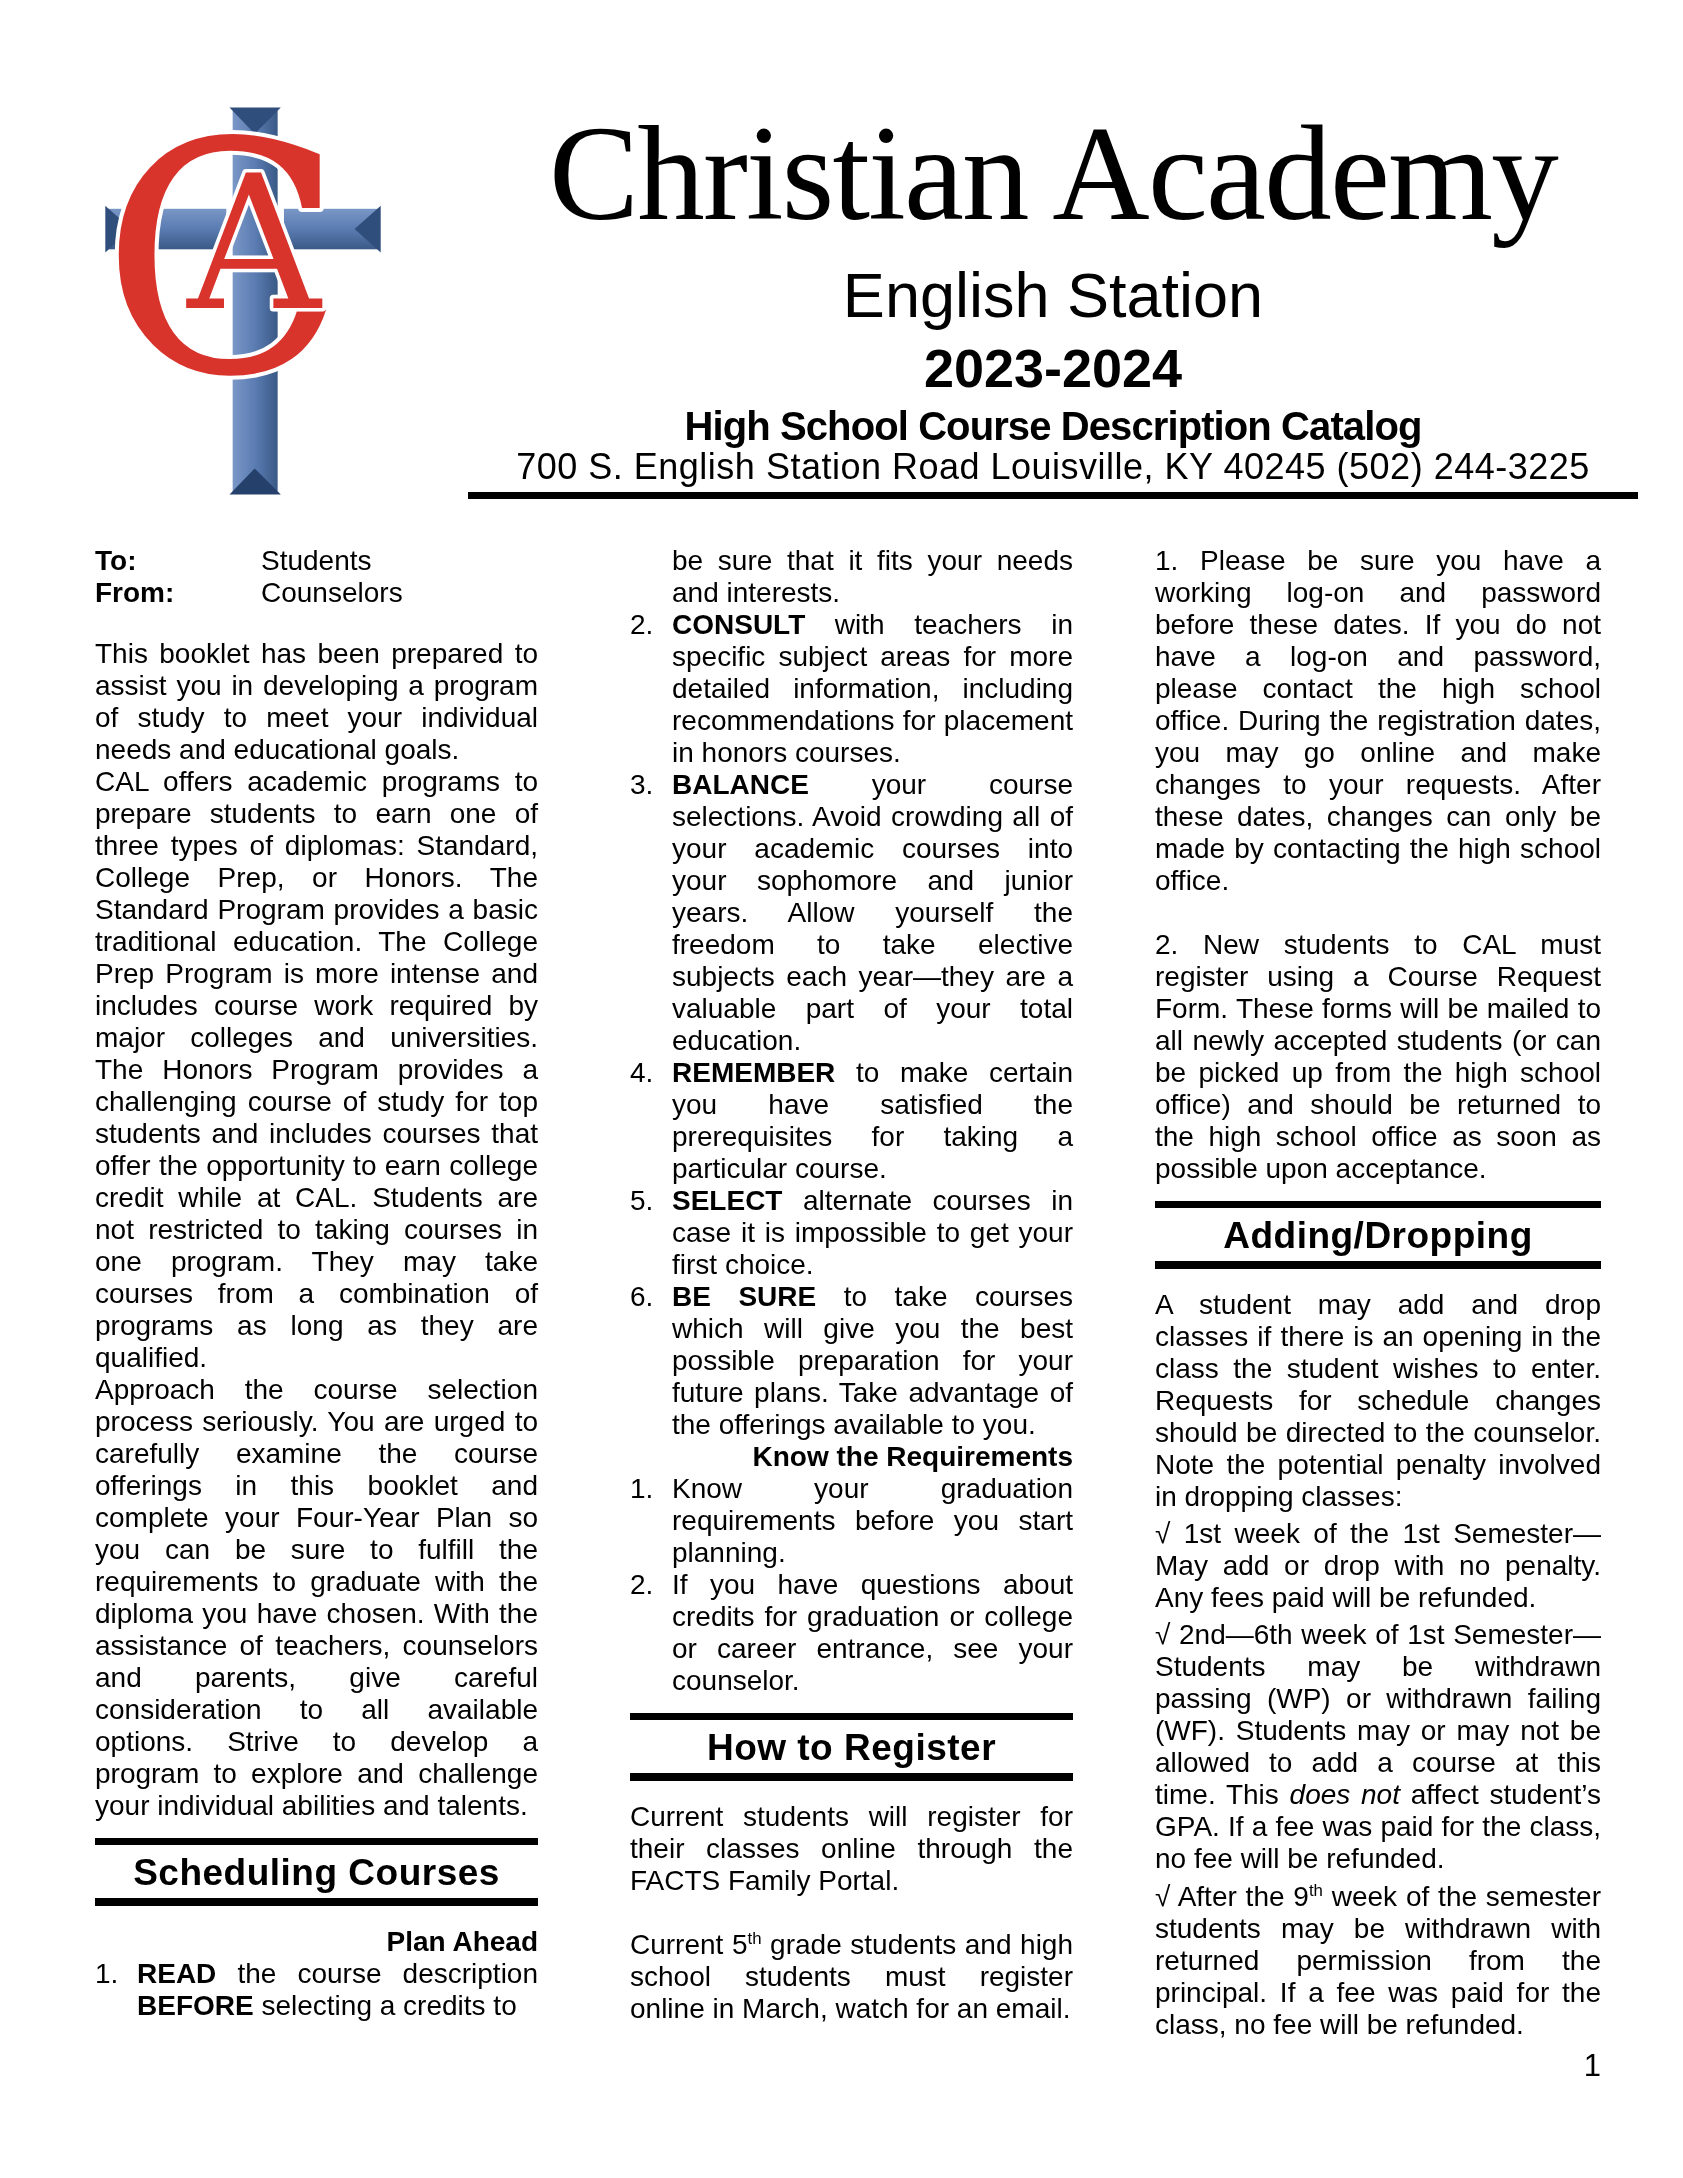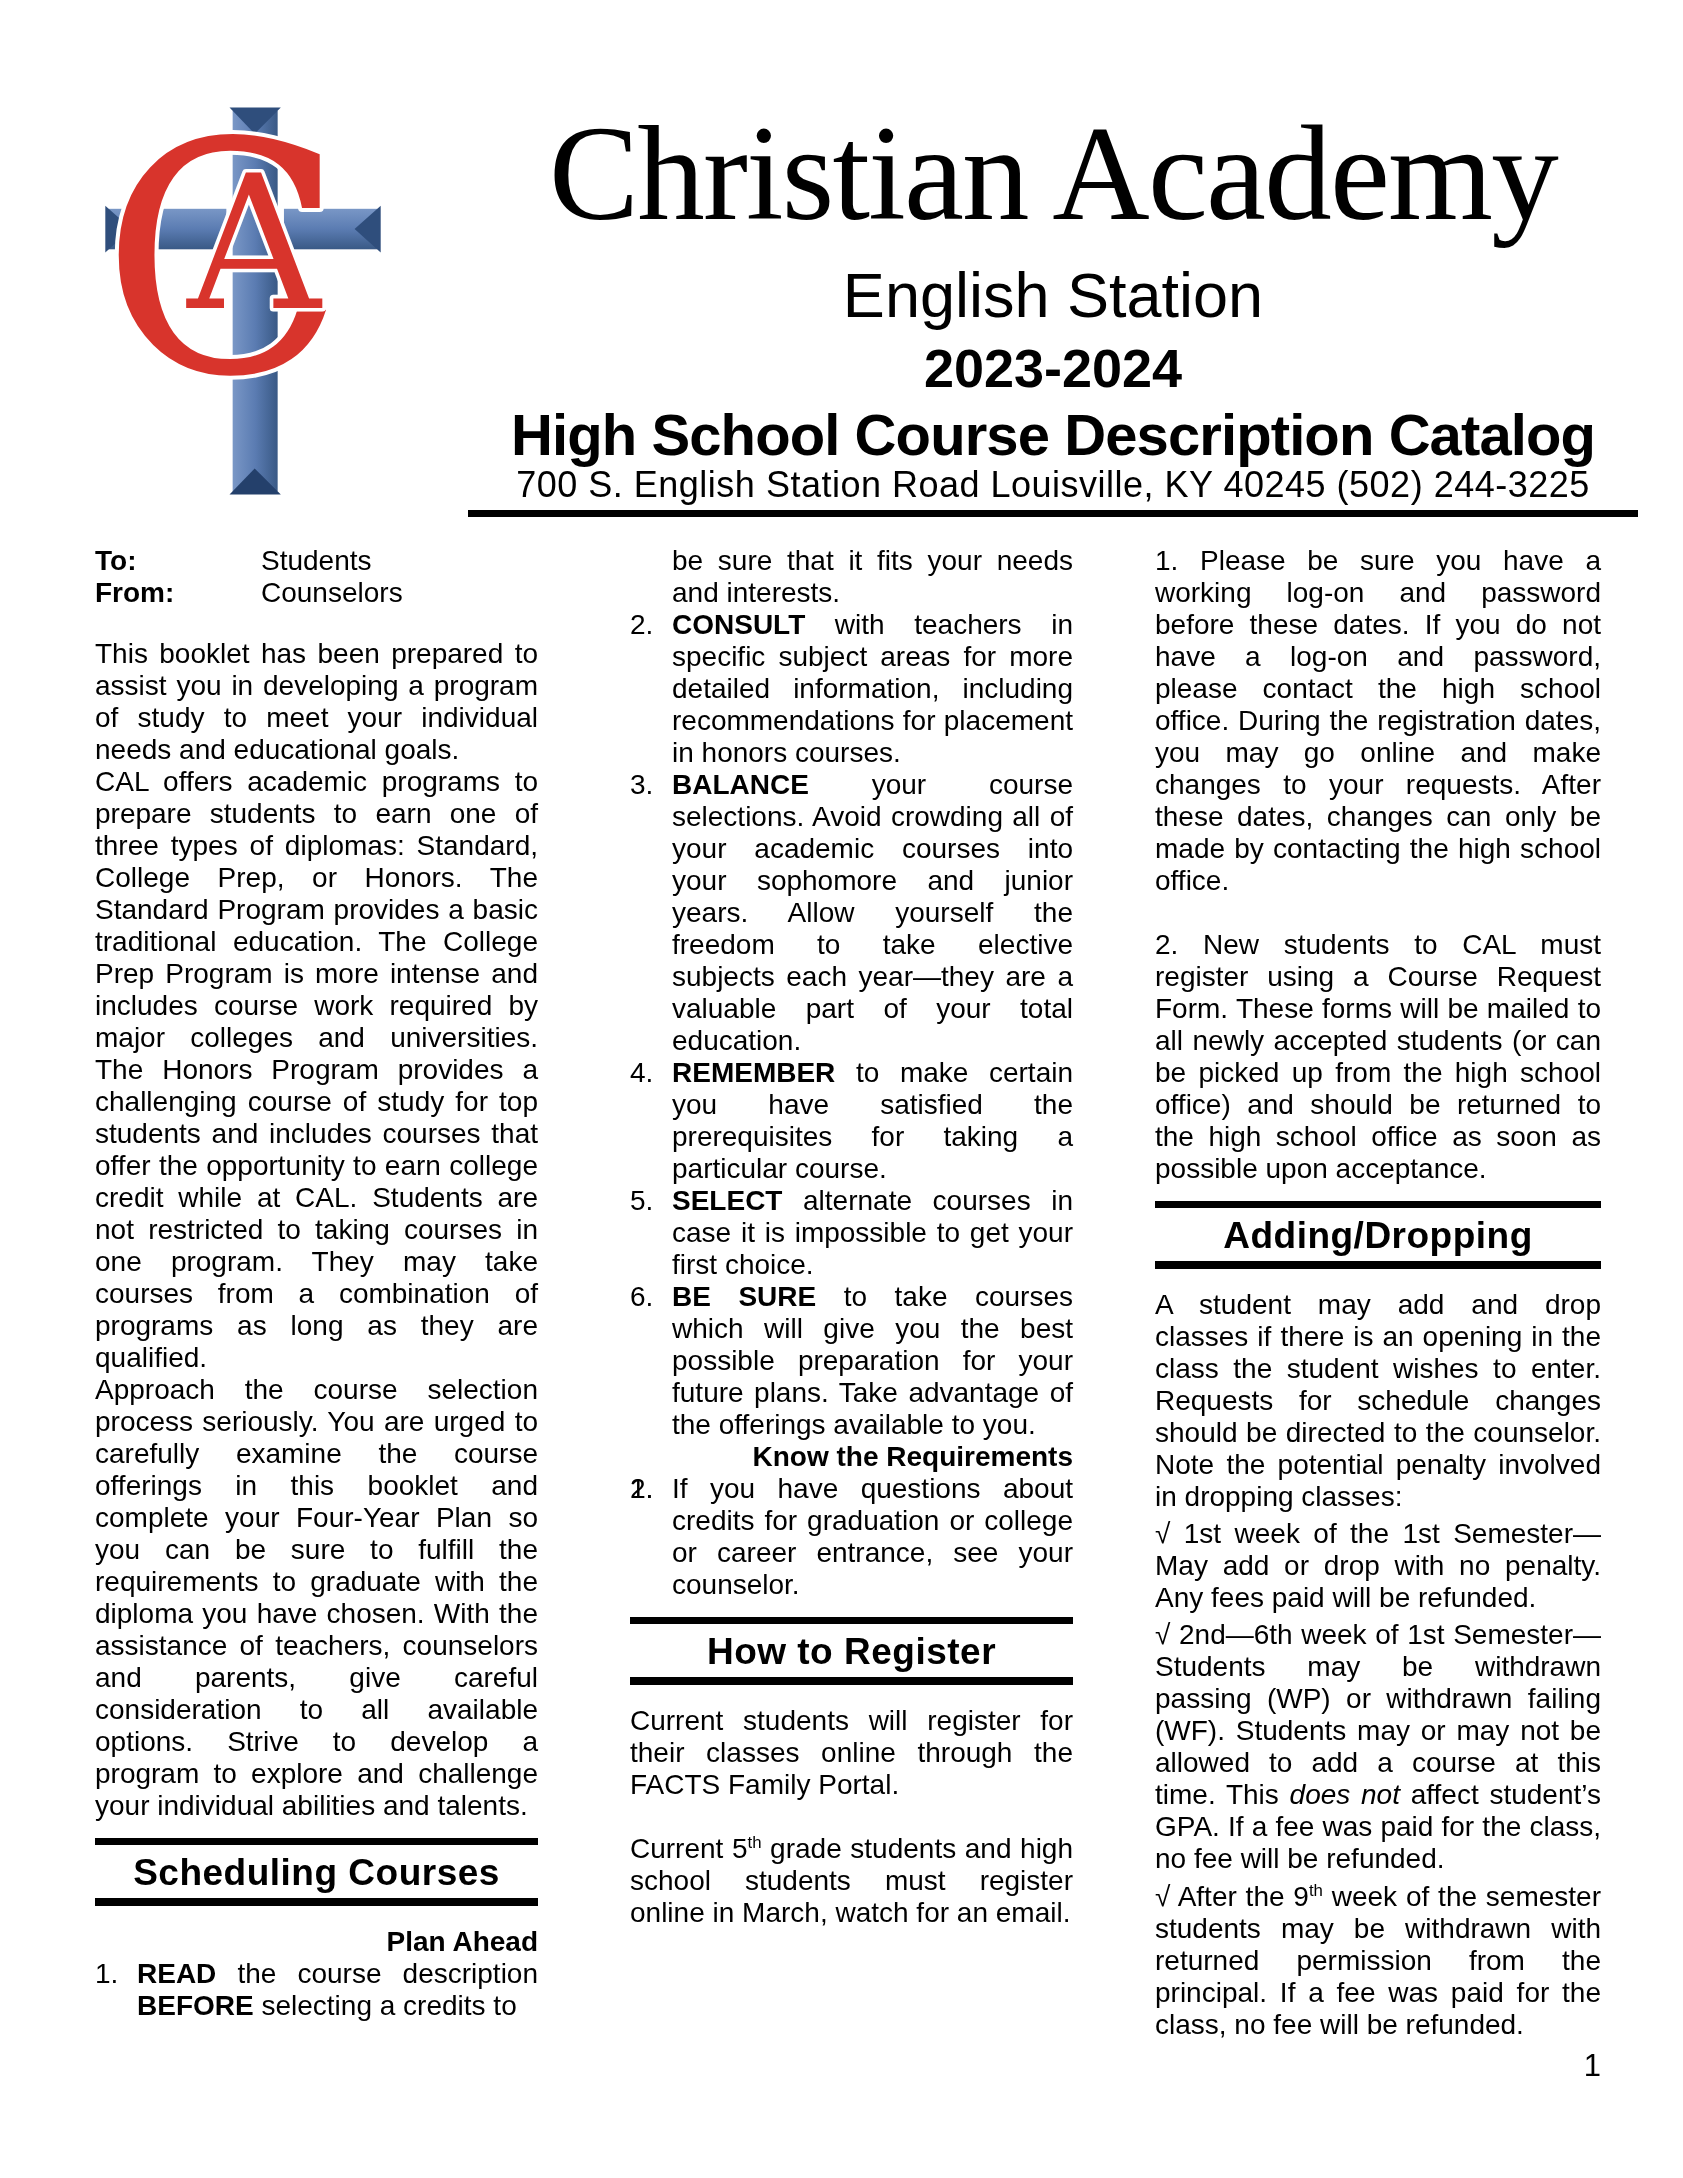--- a/index.html
+++ b/index.html
@@ -6,21 +6,21 @@
   body{width:1683px;height:2178px;position:relative;background:#ffffff;color:#000;
        font-family:"Liberation Sans", sans-serif;}
   .page{position:absolute;inset:0;}
 
   
   #logo{position:absolute;left:90px;top:101px;width:297px;height:401px;}
   #hdr-right{position:absolute;left:468px;top:106px;width:1170px;text-align:center;}
   .title{font-family:"Liberation Serif", serif;font-size:135px;line-height:1;letter-spacing:-1.8px;white-space:nowrap;}
   .subtitle{font-size:63px;line-height:1;margin-top:22.5px;letter-spacing:0px;}
   .year{font-size:54px;line-height:1;font-weight:bold;margin-top:14px;}
-  .catalog{font-size:58px;line-height:1;font-weight:bold;margin-top:11.7px;letter-spacing:-0.9px;white-space:nowrap;}
+  .catalog{font-size:40px;line-height:1;font-weight:bold;margin-top:11.7px;letter-spacing:-0.9px;white-space:nowrap;}
   .address{font-size:36px;line-height:1;margin-top:2.7px;letter-spacing:0.5px;white-space:nowrap;}
   .addr-rule{height:7.2px;background:#000;margin-top:7.2px;}
 
   
   .col{position:absolute;top:545px;font-size:28px;line-height:32px;text-align:justify;}
   #colA{left:95px;width:443px;}
   #colB{left:630px;width:443px;}
   #colC{left:1155px;width:446px;}
   .para{margin:0;}
   .mt32{margin-top:29px;}
@@ -104,21 +104,21 @@
       <div class="item"><span class="num">1.</span><span><span class="b">READ</span><span> the course description </span><span class="b">BEFORE</span><span> selecting a credits to</span></span></div>
     </div>
   <div class="col" id="colB">
       <div class="cont"><span>be sure that it fits your needs and interests.</span></div>
       <div class="item"><span class="num">2.</span><span><span class="b">CONSULT</span><span> with teachers in specific subject areas for more detailed information, including recommendations for placement in honors courses.</span></span></div>
       <div class="item"><span class="num">3.</span><span><span class="b">BALANCE</span><span> your course selections.  Avoid crowding all of your academic courses into your sophomore and junior years.  Allow yourself the freedom to take elective subjects each year—they are a valuable part of your total education.</span></span></div>
       <div class="item"><span class="num">4.</span><span><span class="b">REMEMBER</span><span> to make certain you have satisfied the prerequisites for taking a particular course.</span></span></div>
       <div class="item"><span class="num">5.</span><span><span class="b">SELECT</span><span> alternate courses in case it is impossible to get your first choice.</span></span></div>
       <div class="item"><span class="num">6.</span><span><span class="b">BE SURE</span><span> to take courses which will give you the best possible preparation for your future plans.  Take advantage of the offerings available to you.</span></span></div>
       <div class="subhead">Know the Requirements</div>
-      <div class="item"><span class="num">1.</span></div>
+      <div class="item"><span class="num">1.</span><span><span>Know your graduation requirements before you start planning.</span></span></div>
       <div class="item"><span class="num">2.</span><span><span>If you have questions about credits for graduation or college or career entrance, see your counselor.</span></span></div>
       <div class="hdr">
         <div class="rule"></div>
         <div class="t">How to Register</div>
         <div class="rule"></div>
       </div>
       <p class="para"><span>Current students will register for their classes online through the FACTS Family Portal.</span></p>
       <div class="spacer"></div>
       <p class="para"><span>Current 5</span><sup>th</sup><span> grade students and high school students must register online in March, watch for an email.</span></p>
     </div>

